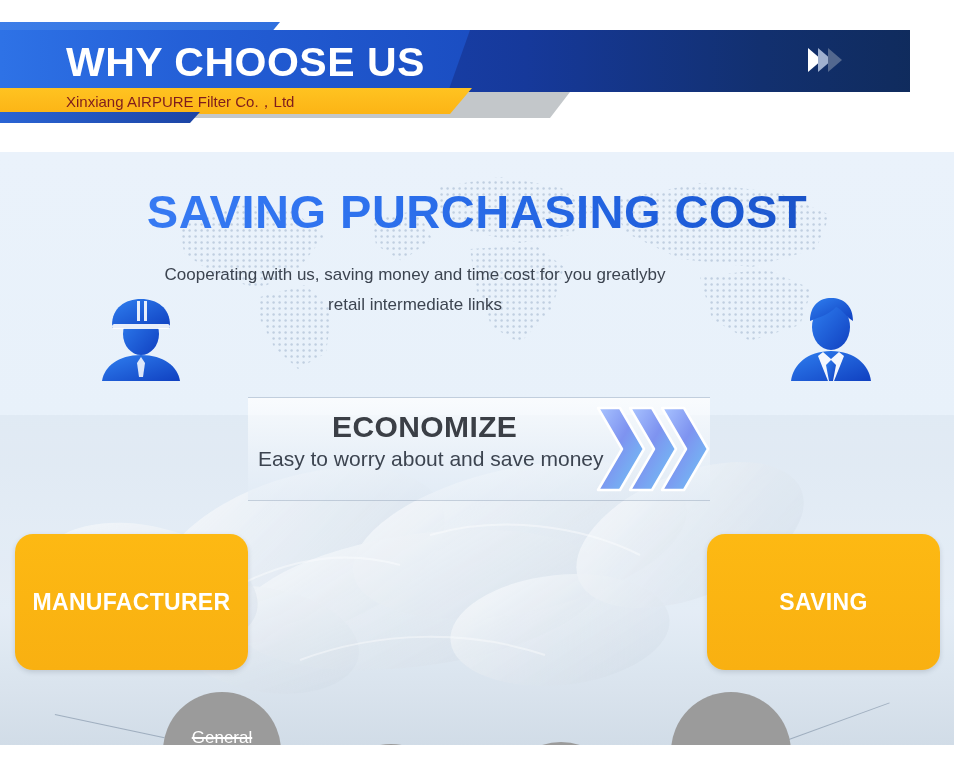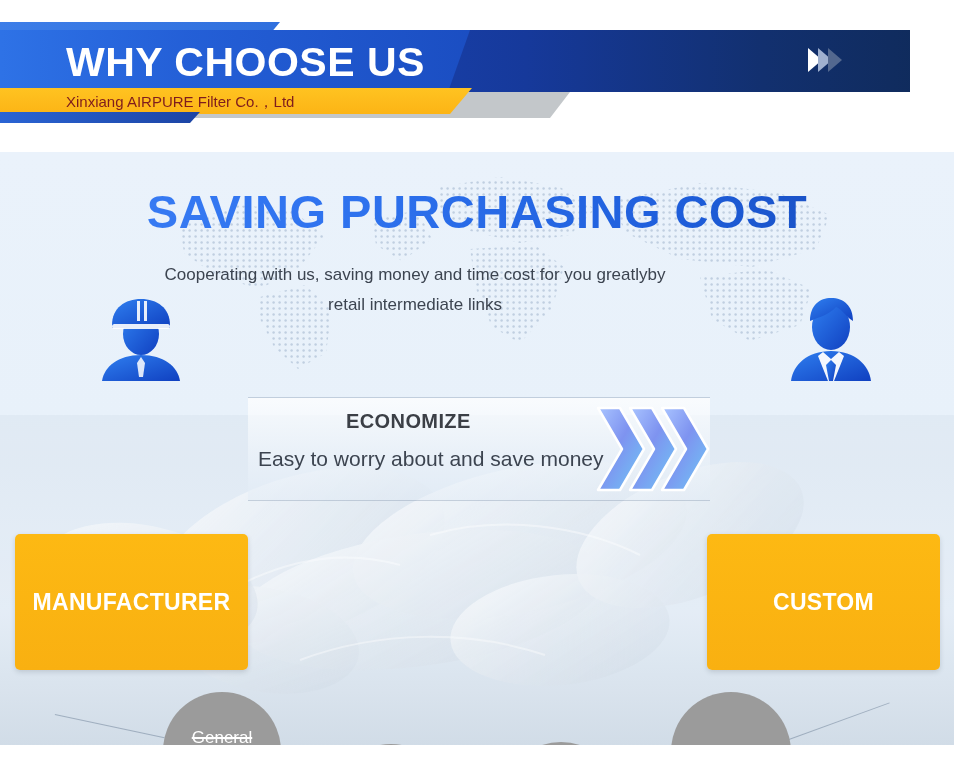--- a/index.html
+++ b/index.html
@@ -206,22 +206,22 @@
   
   .band {
     position: absolute;
     left: 248px; top: 246px;
     width: 462px;
     height: 102px;
     background: linear-gradient(180deg, rgba(255,255,255,0.75) 0%, rgba(240,246,252,0.55) 55%, rgba(225,235,246,0.45) 100%);
   }
   .econ-title {
     position: absolute;
-    left: 346px; top: 258px;
-    font-size: 20px;
+    left: 332px; top: 258px;
+    font-size: 30px;
     font-weight: bold;
     color: #3b3f46;
     letter-spacing: 0.4px;
     white-space: nowrap;
   }
   .econ-sub {
     position: absolute;
     left: 258px; top: 295px;
     font-size: 21px;
     color: #3c4450;
@@ -232,21 +232,21 @@
   .arrows {
     position: absolute;
     left: 596px; top: 250px;
     width: 116px;
     height: 94px;
   }
 
   
   .card {
     position: absolute;
-    border-radius: 5px;
+    border-radius: 18px;
     background: linear-gradient(180deg, #fdb913 0%, #f9b011 100%);
     box-shadow: 0 2px 5px rgba(70,80,95,0.20);
     display: flex;
     align-items: center;
     justify-content: center;
     color: #ffffff;
     font-size: 23px;
     font-weight: bold;
     letter-spacing: 0.3px;
   }
@@ -425,21 +425,21 @@
       </defs>
       <g fill="url(#arrg)" stroke="#ffffff" stroke-width="2.5" stroke-linejoin="round">
         <path d="M2 6 L24 6 L48 47 L24 88 L2 88 L26 47 Z"></path>
         <path d="M34 6 L56 6 L80 47 L56 88 L34 88 L58 47 Z"></path>
         <path d="M66 6 L88 6 L112 47 L88 88 L66 88 L90 47 Z"></path>
       </g>
     </svg>
   </div>
 
   <div class="card manufacturer">MANUFACTURER</div>
-  <div class="card custom">CUSTOM</div>
+  <div class="card custom">SAVING</div>
 
   <div class="link" style="left:786px; top:588px; width:110px; transform:rotate(-20deg);"></div>
   <div class="link" style="left:55px; top:562px; width:112px; transform:rotate(12deg);"></div>
 
   <div class="bubble b1">General distributor</div>
   <div class="bubble b2">distributor</div>
   <div class="bubble b3">wholesaler</div>
   <div class="bubble b4">retail</div>
 
 </div>

